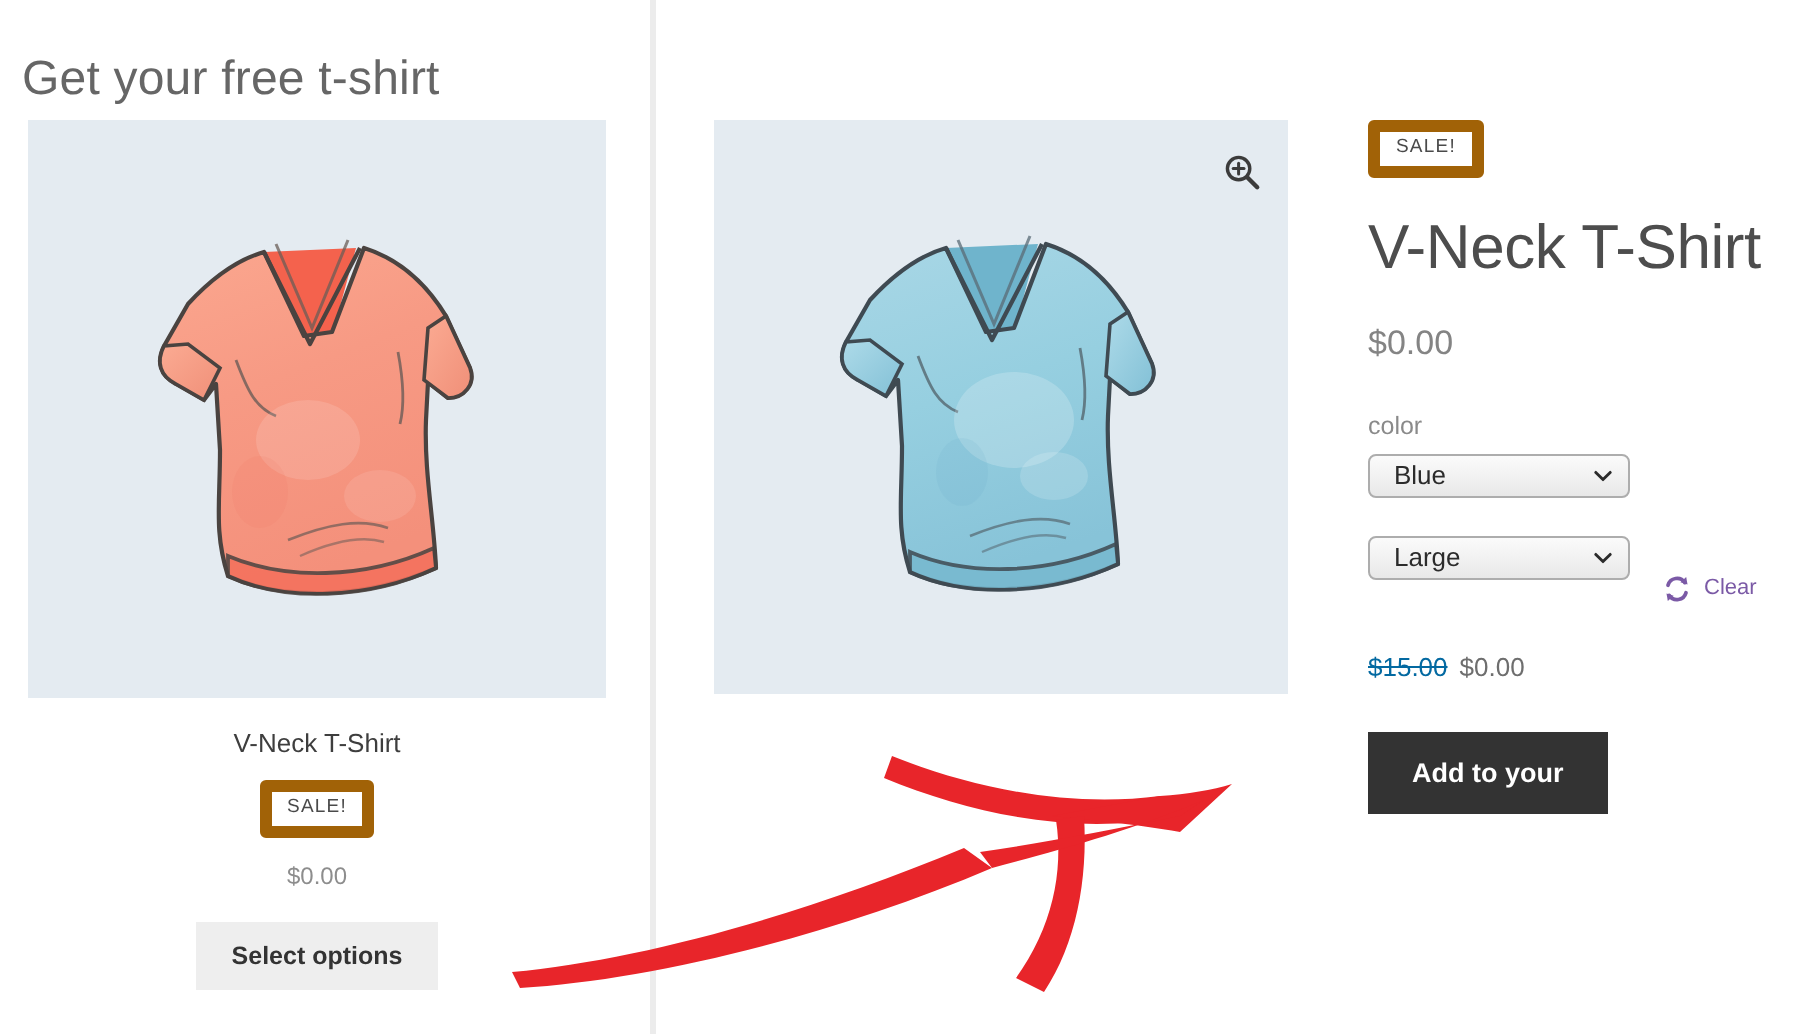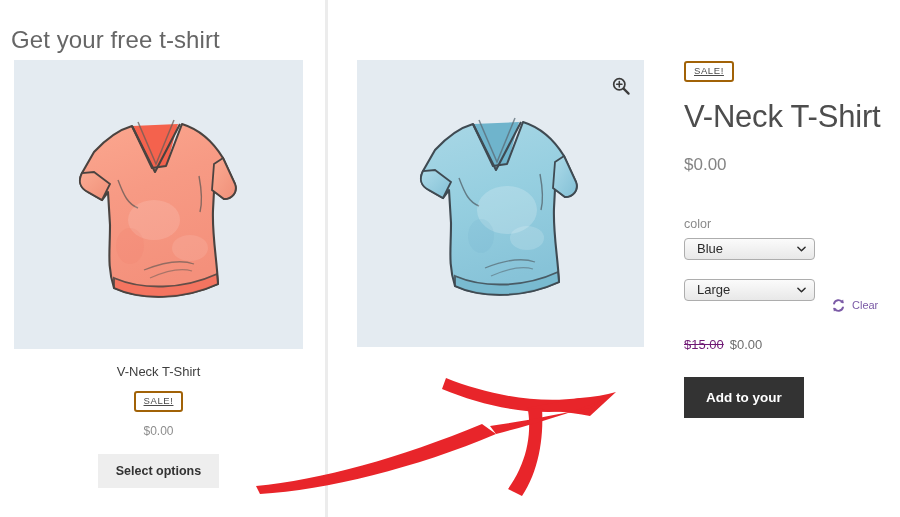--- a/index.html
+++ b/index.html
@@ -70,30 +70,29 @@
   }
   .thumb-title {
     margin-top: 15px;
     text-align: center;
     font-size: 13px;
     color: #3e3e3e;
     font-weight: 400;
   }
   .badge-sale {
     display: inline-block;
-    border: 2px solid #a16207;
+    border: 6px solid #a16207;
     border-radius: 3px;
     padding: 3px 8px 4px 8px;
     font-size: 9.5px;
     letter-spacing: .6px;
     color: #4a4a4a;
     font-weight: 400;
     line-height: 1;
     background: #ffffff;
-    text-decoration: underline;
   }
   .thumb-badge-wrap { text-align: center; margin-top: 11px; }
   .thumb-price {
     text-align: center;
     margin-top: 12px;
     font-size: 12px;
     color: #8d8d8d;
   }
   .thumb-btn-wrap { text-align: center; margin-top: 16px; }
   .btn-select {
@@ -152,21 +151,21 @@
     letter-spacing: -.2px;
     white-space: nowrap;
   }
   .summary-price {
     margin-top: 21px;
     font-size: 17px;
     color: #848484;
     font-weight: 400;
   }
   .attr-label {
-    margin-top: 43px;
+    margin-top: 25px;
     font-size: 12.5px;
     color: #8a8a8a;
     line-height: 1;
   }
   .attr-row {
     margin-top: 7px;
     display: flex;
     align-items: center;
   }
   select.attr-select {
@@ -208,21 +207,21 @@
     margin-top: 31px;
   }
   .clear-icon { width: 15px; height: 15px; display: block; }
   .price-row {
     margin-top: 24px;
     font-size: 13px;
     color: #7e7e7e;
   }
   .price-old {
     text-decoration: line-through;
-    color: #701a75;
+    color: #0369a1;
     margin-right: 6px;
   }
   .price-new { color: #6e6e6e; }
   .btn-add-wrap { margin-top: 25px; }
   .btn-add {
     background: #333333;
     color: #ffffff;
     border: none;
     font-family: inherit;
     font-size: 13.5px;

